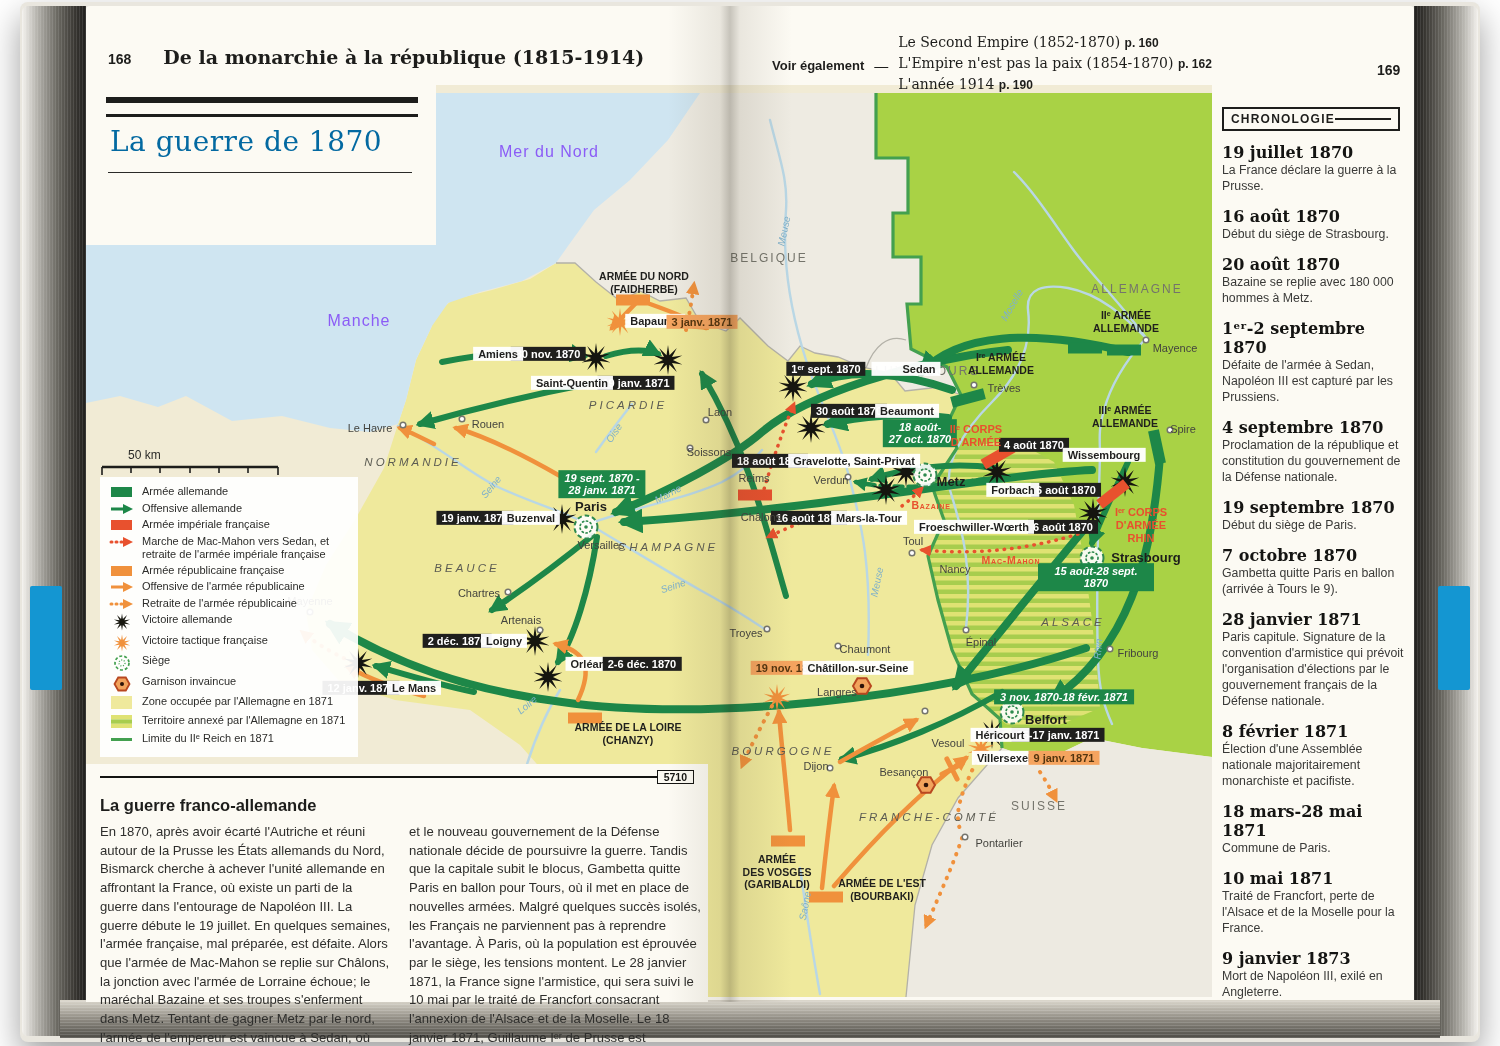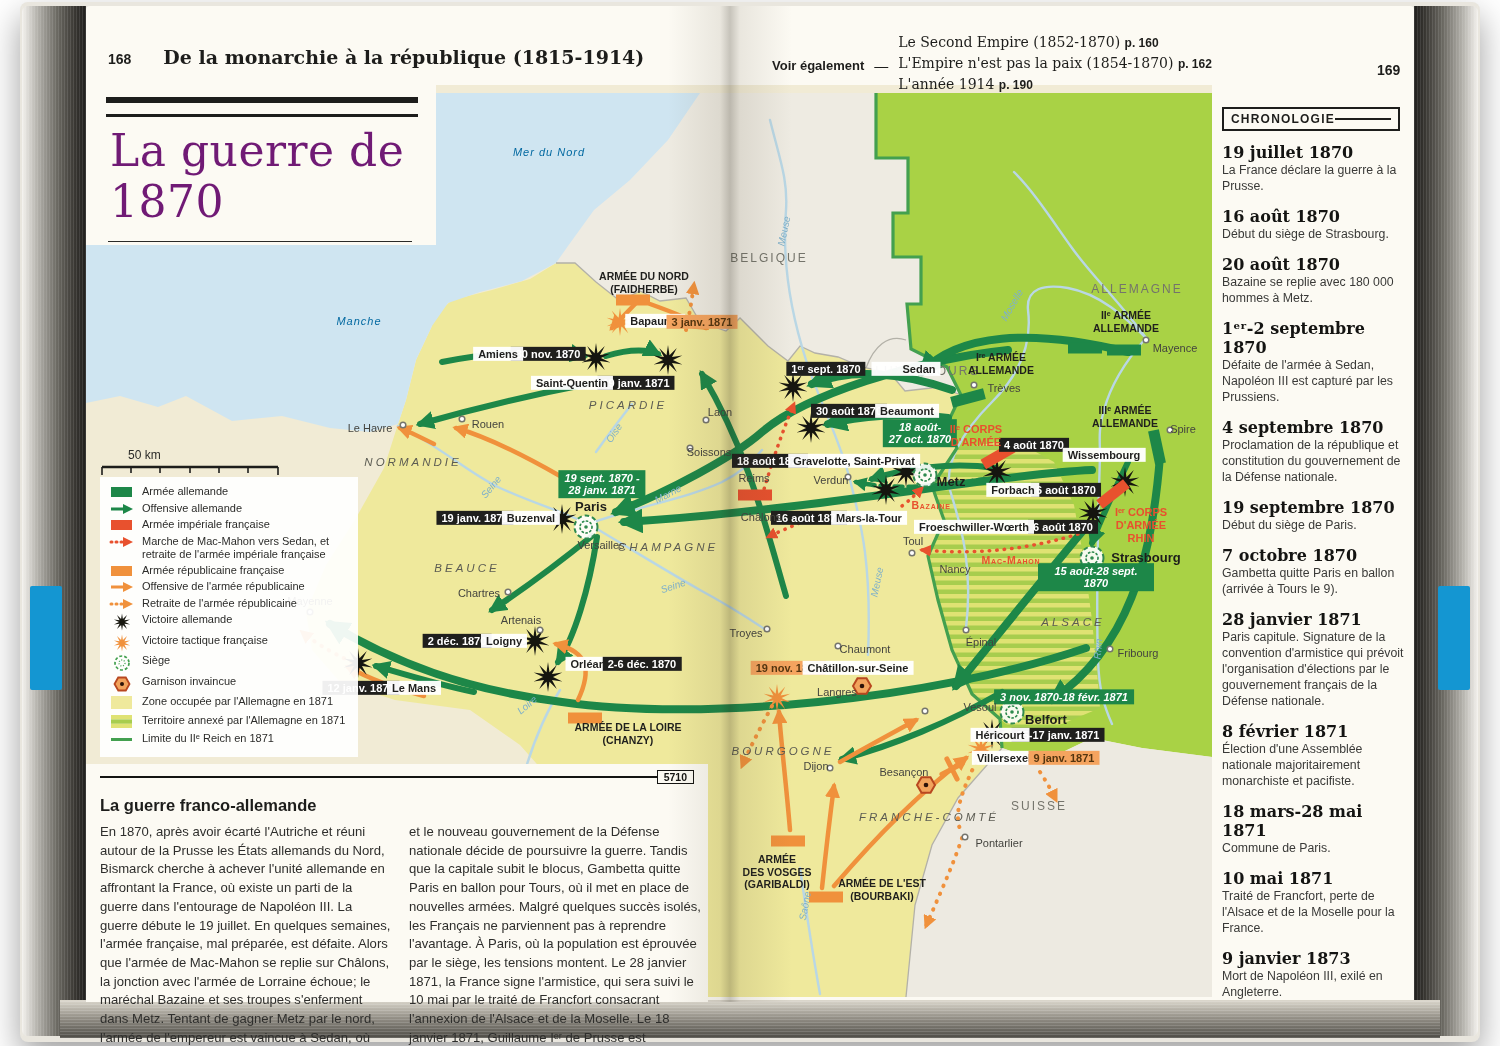--- a/index.html
+++ b/index.html
@@ -33,36 +33,36 @@
   .pg-num-right{position:absolute;left:1377px;top:62px;z-index:22;}
   .see-also{position:absolute;left:772px;top:32px;z-index:22;display:flex;gap:10px;align-items:center;}
   .sa-label{font-weight:bold;font-size:13px;color:#1d1d1b;white-space:nowrap;margin-top:4px;}
   .sa-dash{font-size:14px;color:#1d1d1b;margin-top:4px;}
   .sa-rows{display:flex;flex-direction:column;}
   .sa-row{font-family:"DejaVu Serif",serif;font-size:14px;color:#1d1d1b;line-height:20px;white-space:nowrap;}
   .sa-p{font-family:"Liberation Sans",sans-serif;font-weight:bold;font-size:12px;}
   
   .title-block{position:absolute;left:86px;top:85px;width:350px;height:160px;background:#fcfaf3;z-index:20;}
   .title-bar{margin:12px 18px 0 20px;height:11px;border-top:6px solid #1d1d1b;border-bottom:3px solid #1d1d1b;}
-  .title-text{font-family:"DejaVu Serif",serif;font-size:44px;color:#701a75;margin:8px 0 0 24px;letter-spacing:.5px;}
+  .title-text{font-family:"DejaVu Serif",serif;font-size:28px;color:#0369a1;margin:8px 0 0 24px;letter-spacing:.5px;}
   .title-underline{margin:14px 24px 0 22px;border-top:1.6px solid #2a2a28;}
   
   #map-svg{position:absolute;left:86px;top:85px;z-index:5;}
   #map-labels{position:absolute;left:86px;top:85px;width:1126px;height:912px;z-index:8;pointer-events:none;}
   .mlbl{position:absolute;transform:translate(-50%,-50%);white-space:pre-line;text-align:center;line-height:1.12;}
   .bk{background:#1f1f1d;color:#fff;font-size:11px;font-weight:bold;padding:1px 5px;white-space:nowrap;}
   .wh{background:rgba(255,255,255,.96);color:#1f1f1d;font-size:11px;font-weight:bold;padding:1px 5px;white-space:nowrap;}
   .or{background:#f5a45f;color:#54350f;font-size:11px;font-weight:bold;padding:1px 5px;white-space:nowrap;}
   .gn{background:#1d8748;color:#fff;font-size:11px;font-weight:bold;font-style:italic;padding:1.5px 6px;}
   .ct{color:#44443f;font-size:11px;}
   .cb{color:#1d1d1b;font-size:13px;font-weight:bold;}
   .rg{color:#5c5c53;font-size:11.5px;font-style:italic;letter-spacing:3px;white-space:nowrap;}
   .co{color:#74746b;font-size:12px;letter-spacing:2px;white-space:nowrap;}
   .rv{color:#7fb0c9;font-size:10px;font-style:italic;}
-  .se{color:#0369a1;font-size:11px;font-style:italic;letter-spacing:1px;}
+  .se{color:#8b5cf6;font-size:16px;letter-spacing:1px;}
   .rc{color:#e8512e;font-size:10.5px;font-weight:bold;font-variant:small-caps;letter-spacing:.8px;}
   .rcb{color:#e8512e;font-size:11px;font-weight:bold;line-height:1.18;}
   .ar{color:#1f1f1d;font-size:10.5px;font-weight:bold;line-height:1.2;}
   
   .scalebar{position:absolute;left:100px;top:448px;z-index:12;width:180px;}
   .scale-label{font-size:12px;color:#2b2b29;margin-left:28px;margin-bottom:1px;}
   .legend{position:absolute;left:100px;top:477px;width:242px;z-index:12;background:rgba(255,255,255,.93);
           padding:8px 8px 8px 8px;}
   .lg-row{display:flex;align-items:flex-start;gap:6px;margin-bottom:2.5px;}
   .lg-ic{width:28px;flex:0 0 28px;display:flex;justify-content:center;margin-top:0px;}
@@ -357,21 +357,21 @@
       <div class="mlbl ct" style="left: 668px; top: 393px;">Reims</div>
       <div class="mlbl ct" style="left: 745px; top: 395px;">Verdun</div>
       <div class="mlbl ct" style="left: 675px; top: 432px;">Châlons</div>
       <div class="mlbl ct" style="left: 827px; top: 456px;">Toul</div>
       <div class="mlbl ct" style="left: 869px; top: 484px;">Nancy</div>
       <div class="mlbl ct" style="left: 660px; top: 548px;">Troyes</div>
       <div class="mlbl ct" style="left: 779px; top: 564px;">Chaumont</div>
       <div class="mlbl ct" style="left: 751px; top: 607px;">Langres</div>
       <div class="mlbl ct" style="left: 730px; top: 681px;">Dijon</div>
       <div class="mlbl ct" style="left: 818px; top: 687px;">Besançon</div>
-      <div class="mlbl ct" style="left: 862px; top: 622px; margin-left: 32px;">Vesoul</div>
+      <div class="mlbl ct" style="left: 862px; top: 658px;">Vesoul</div>
       <div class="mlbl ct" style="left: 895px; top: 557px;">Épinal</div>
       <div class="mlbl ct" style="left: 913px; top: 758px;">Pontarlier</div>
       <div class="mlbl ct" style="left: 1052px; top: 568px;">Fribourg</div>
       <div class="mlbl ct" style="left: 1097px; top: 344px;">Spire</div>
       <div class="mlbl ct" style="left: 1089px; top: 263px;">Mayence</div>
       <div class="mlbl ct" style="left: 918px; top: 303px;">Trèves</div>
       <div class="mlbl rc" style="left: 845px; top: 421px;">Bazaine</div>
       <div class="mlbl rc" style="left: 925px; top: 476px;">Mac-Mahon</div>
       <div class="mlbl rcb" style="left: 890px; top: 351px;">IIᵉ CORPS
 D'ARMÉE</div>

